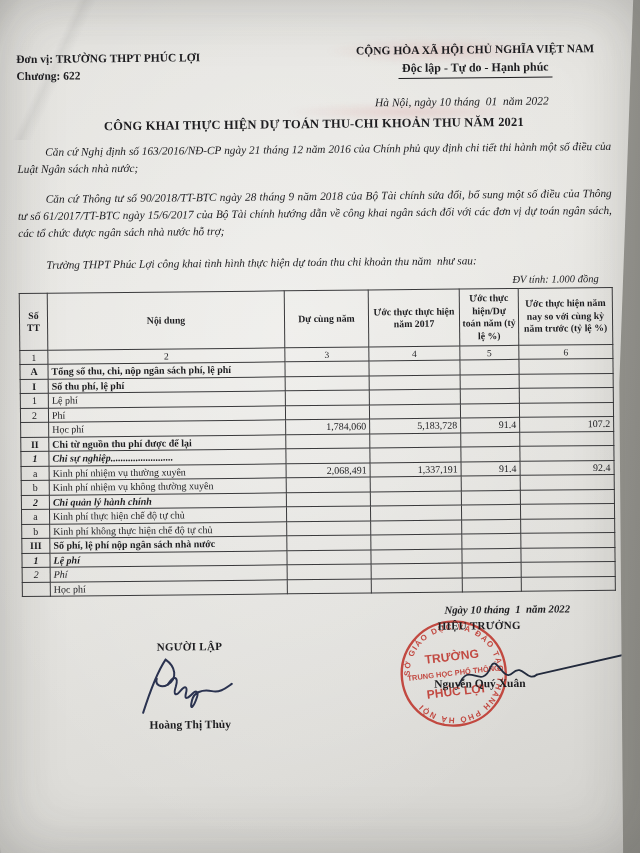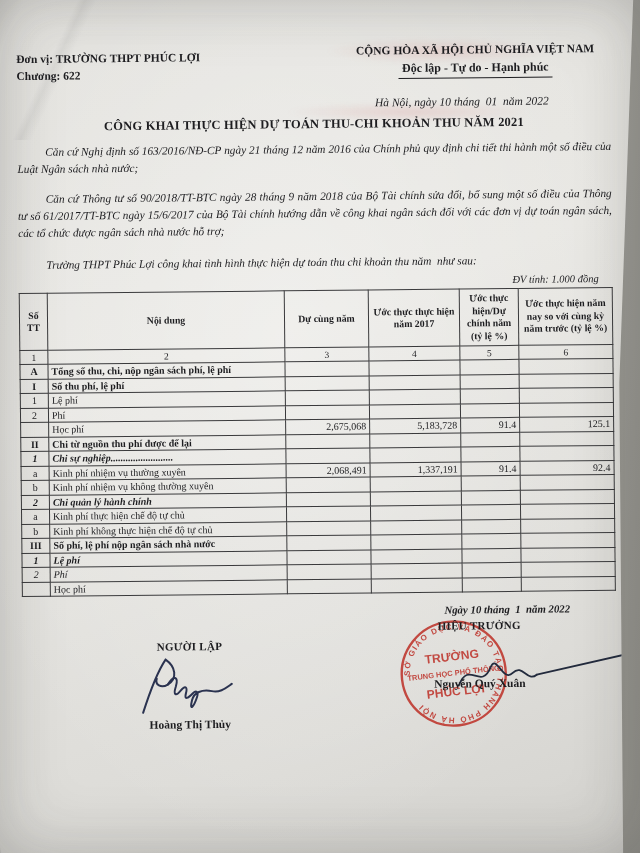--- a/index.html
+++ b/index.html
@@ -115,21 +115,21 @@
         <col style="width:91px">
           <col style="width:59px">
           <col style="width:94px">
       </colgroup>
       <thead>
         <tr>
           <th>Số TT</th>
           <th>Nội dung</th>
           <th>Dự cùng năm</th>
           <th>Ước thực thực hiện năm 2017</th>
-          <th>Ước thực hiện/Dự chính năm (tỷ lệ %)</th>
+          <th>Ước thực hiện/Dự toán năm (tỷ lệ %)</th>
           <th>Ước thực hiện năm nay so với cùng kỳ năm trước (tỷ lệ %)</th>
         </tr>
         <tr class="colnums">
           <td>1</td>
           <td>2</td>
           <td>3</td>
           <td>4</td>
           <td>5</td>
           <td>6</td>
         </tr>
@@ -163,24 +163,24 @@
             <td class="c-no">2</td>
             <td class="c-content">Phí</td>
             <td class="c-num"></td>
             <td class="c-num"></td>
             <td class="c-num"></td>
             <td class="c-num"></td>
           </tr>
           <tr>
             <td class="c-no"></td>
             <td class="c-content">Học phí</td>
-            <td class="c-num">2,675,068</td>
+            <td class="c-num">1,784,060</td>
             <td class="c-num">5,183,728</td>
             <td class="c-num">91.4</td>
-            <td class="c-num">125.1</td>
+            <td class="c-num">107.2</td>
           </tr>
           <tr class="s-bold">
             <td class="c-no">II</td>
             <td class="c-content">Chi từ nguồn thu phí được để lại</td>
             <td class="c-num"></td>
             <td class="c-num"></td>
             <td class="c-num"></td>
             <td class="c-num"></td>
           </tr>
           <tr class="s-bold-italic">

